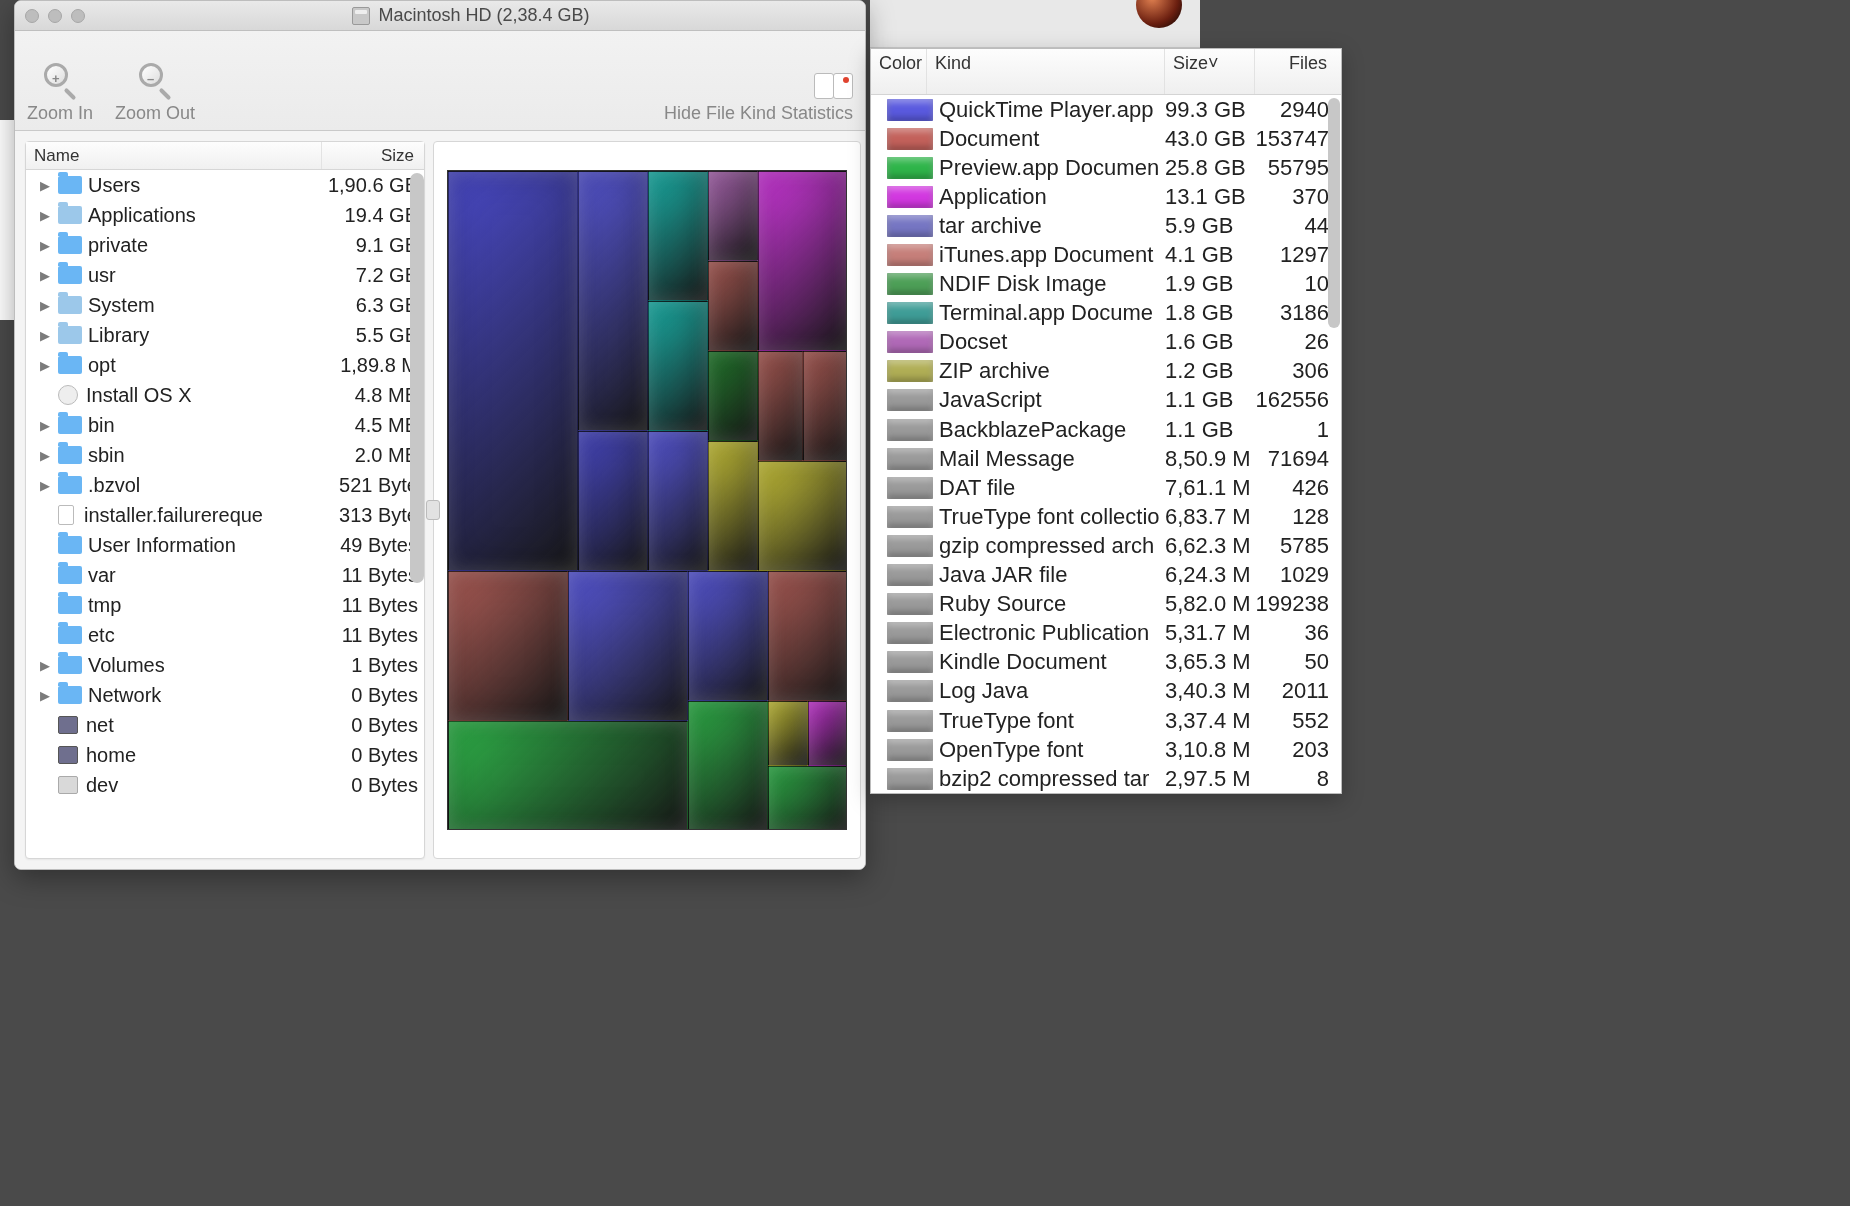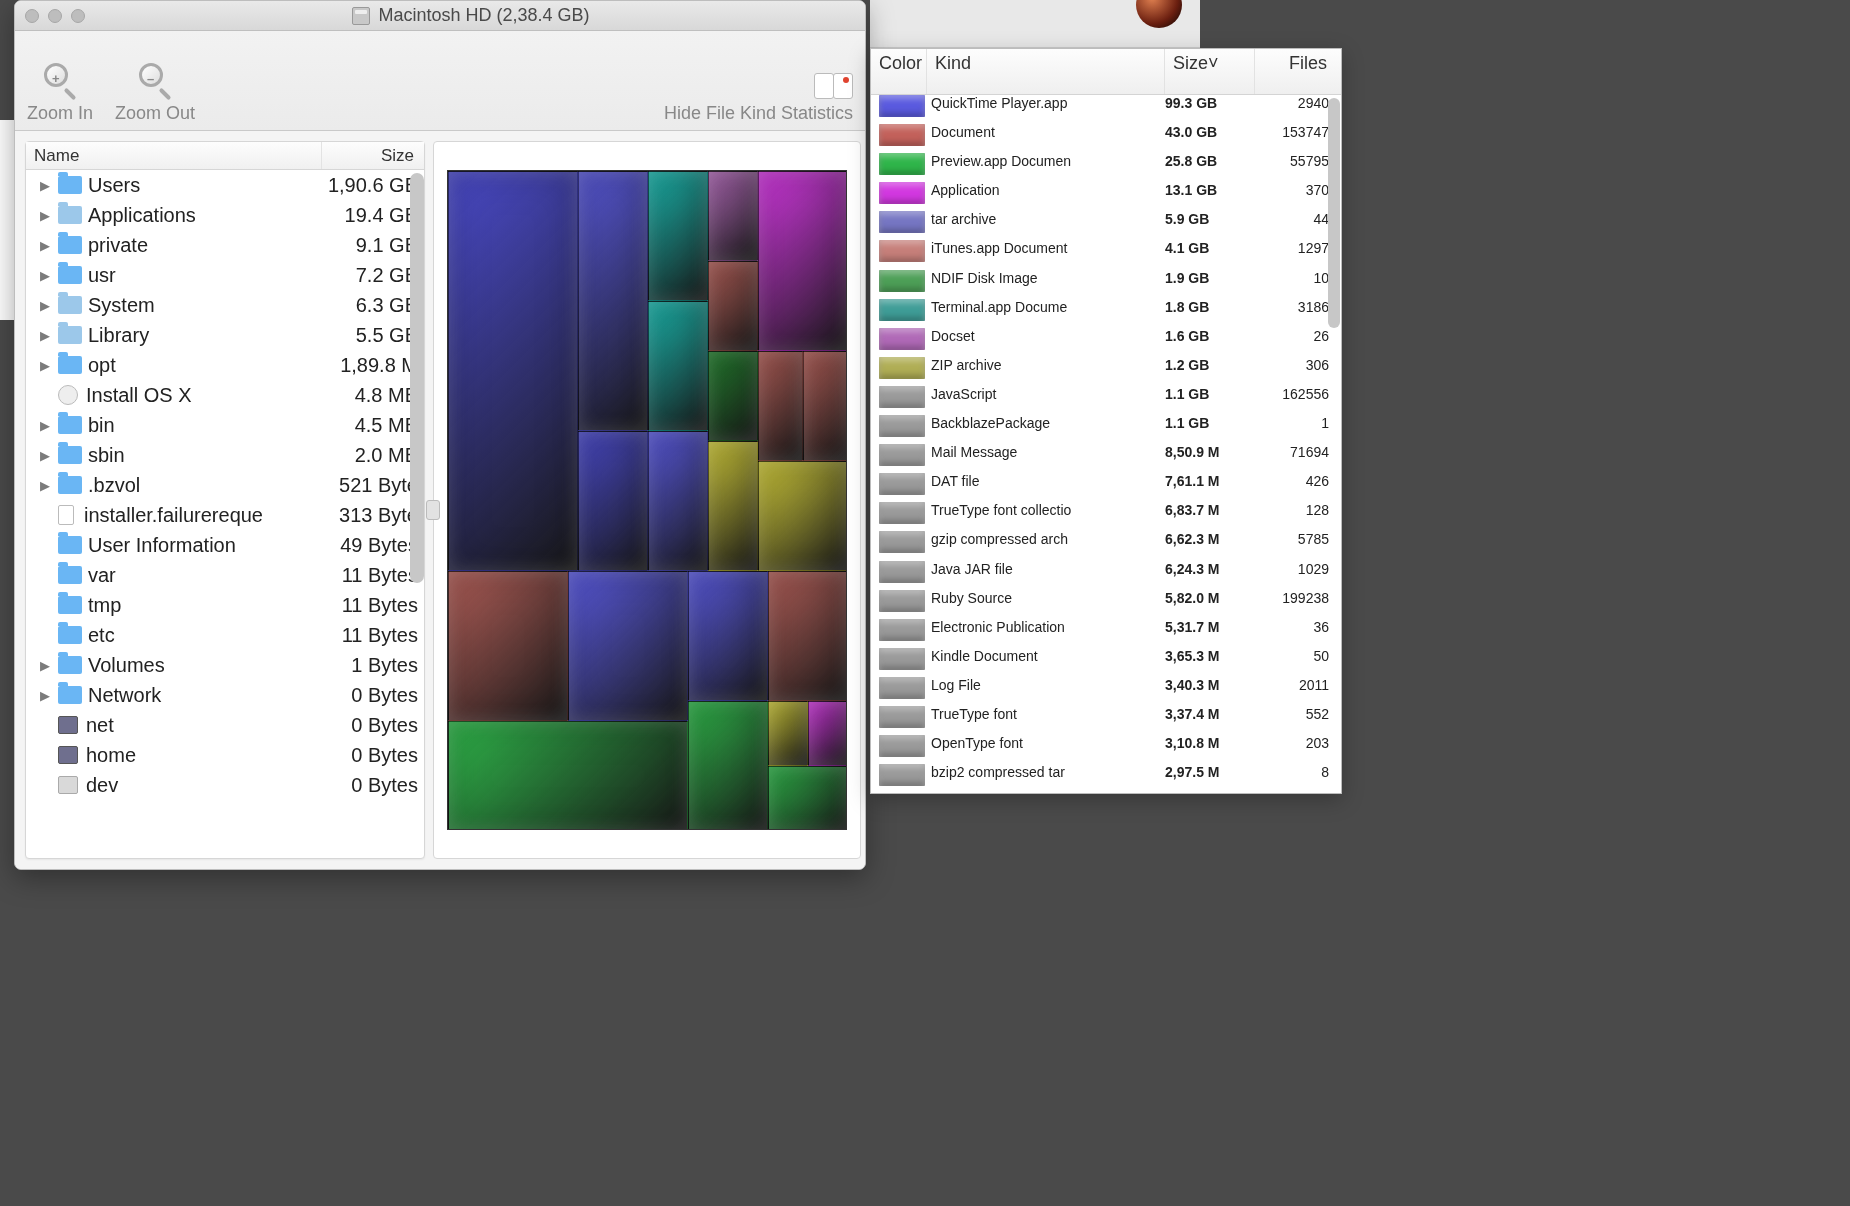--- a/index.html
+++ b/index.html
@@ -167,24 +167,24 @@
     border-bottom:1px solid #d4d4d4;
     font-size:18px;
     color:#333;
   }
   .stats-header .h { padding:4px 8px; border-right:1px solid #e2e2e2; }
   .h.color { width:56px; }
   .h.kind { flex:1; }
   .h.sizeh { width:90px; text-align:left; }
   .h.files { width:86px; text-align:right; border-right:none; padding-right:14px; }
   .stats-body { max-height: 796px; overflow:hidden; position:relative; }
-  .stats-row { display:flex; align-items:flex-start; height:29.1px; font-size:14px; padding-left:8px; }
+  .stats-row { display:flex; align-items:center; height:29.1px; font-size:22px; padding-left:16px; }
   .swatch { width:46px; height:22px; border-radius:1px; margin-right:6px; box-shadow: inset 0 4px 6px rgba(255,255,255,0.35), inset 0 -4px 6px rgba(0,0,0,0.25); }
   .kindc { flex:1; white-space:nowrap; overflow:hidden; text-overflow:clip; }
-  .sizec2 { width:88px; white-space:nowrap; text-align:left;font-weight:bold; }
+  .sizec2 { width:88px; white-space:nowrap; text-align:left; }
   .filesc { width:88px; text-align:right; padding-right:12px; }
   .stats-scroll-thumb { position:absolute; right:1px; top:3px; width:12px; height:230px; background:#c7c7c7; border-radius:6px; }
 
   
   .under-left {
     position:absolute; left:0; top:120px; width:14px; height:200px;
     font-size:14px; color:#333; background:#fff; overflow:hidden;
   }
   .under-top {
     position:absolute; left:870px; top:0; width:330px; height:48px;
@@ -541,21 +541,21 @@
         <span class="filesc">36</span>
       </div>
       <div class="stats-row">
         <span class="swatch" style="background: rgb(154, 154, 154);"></span>
         <span class="kindc">Kindle Document</span>
         <span class="sizec2">3,65.3 M</span>
         <span class="filesc">50</span>
       </div>
       <div class="stats-row">
         <span class="swatch" style="background: rgb(154, 154, 154);"></span>
-        <span class="kindc">Log File</span>
+        <span class="kindc">Log Java</span>
         <span class="sizec2">3,40.3 M</span>
         <span class="filesc">2011</span>
       </div>
       <div class="stats-row">
         <span class="swatch" style="background: rgb(154, 154, 154);"></span>
         <span class="kindc">TrueType font</span>
         <span class="sizec2">3,37.4 M</span>
         <span class="filesc">552</span>
       </div>
       <div class="stats-row">

